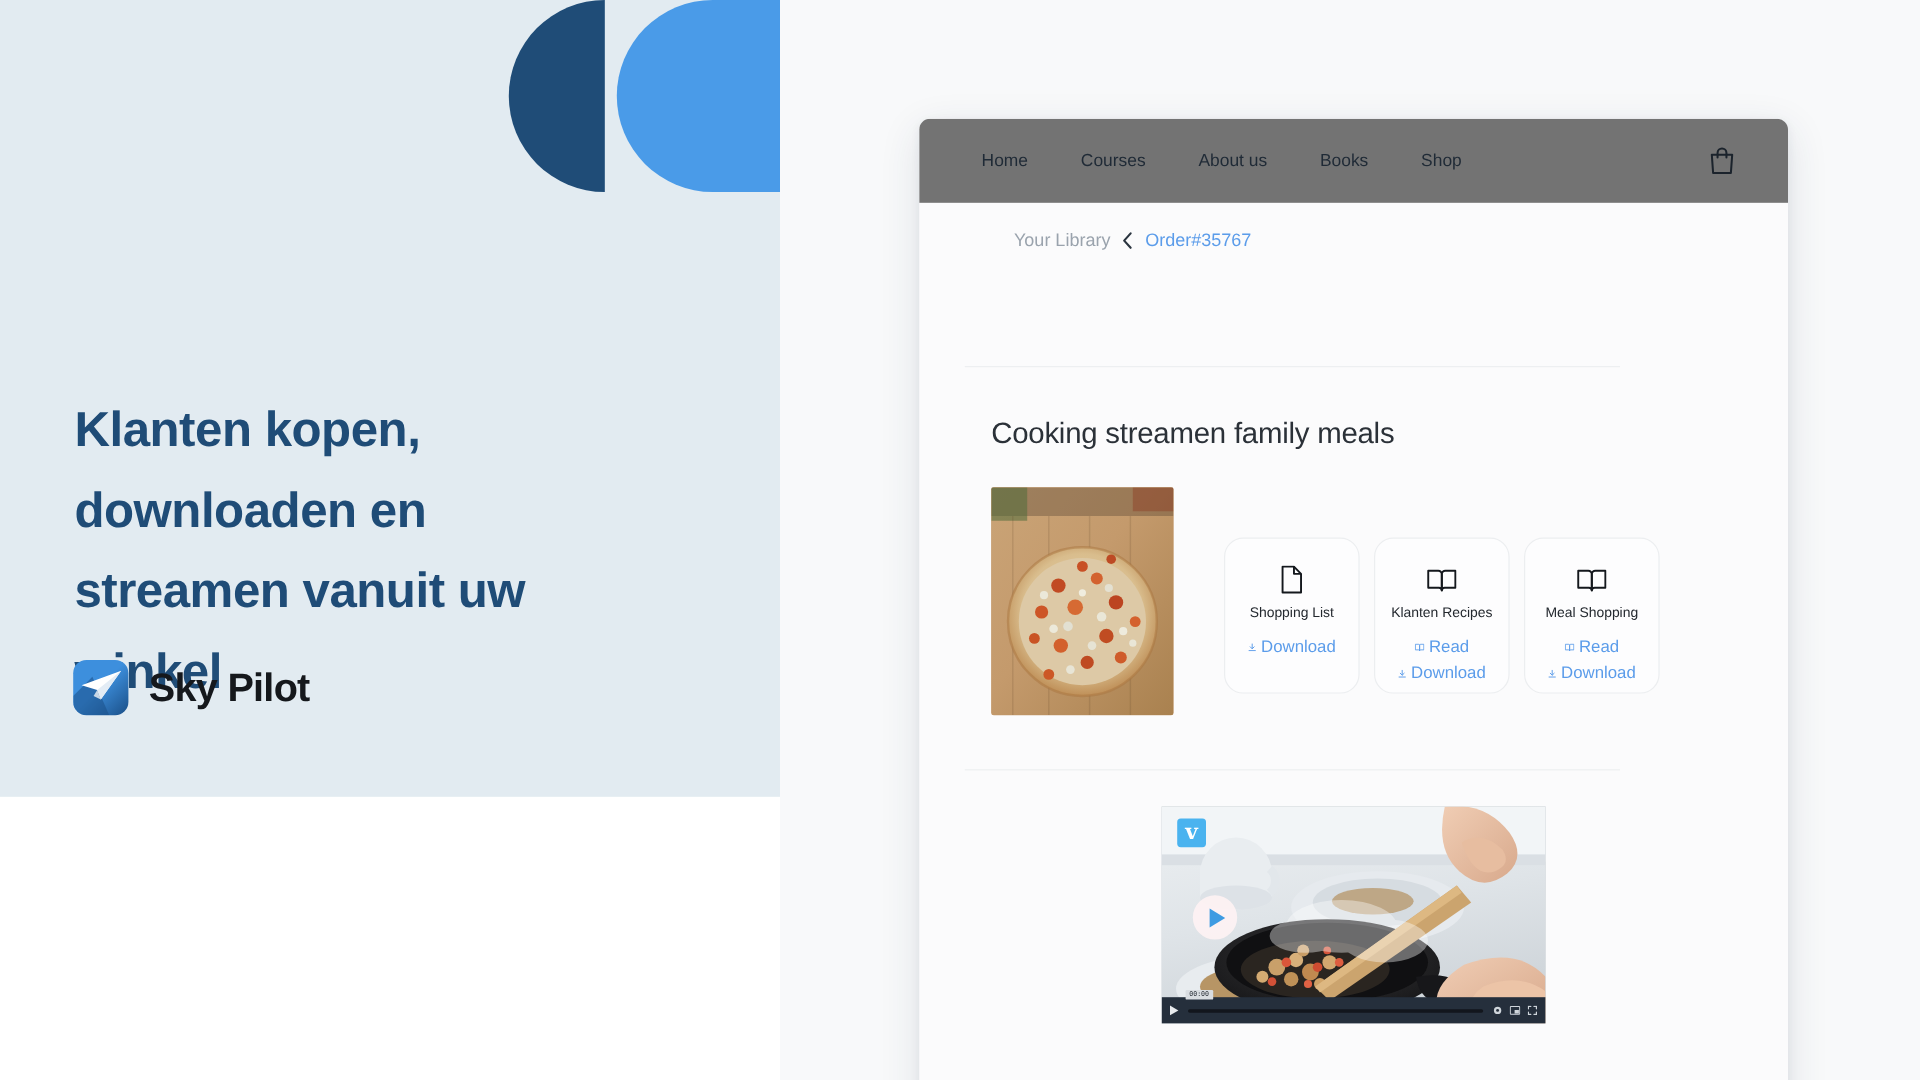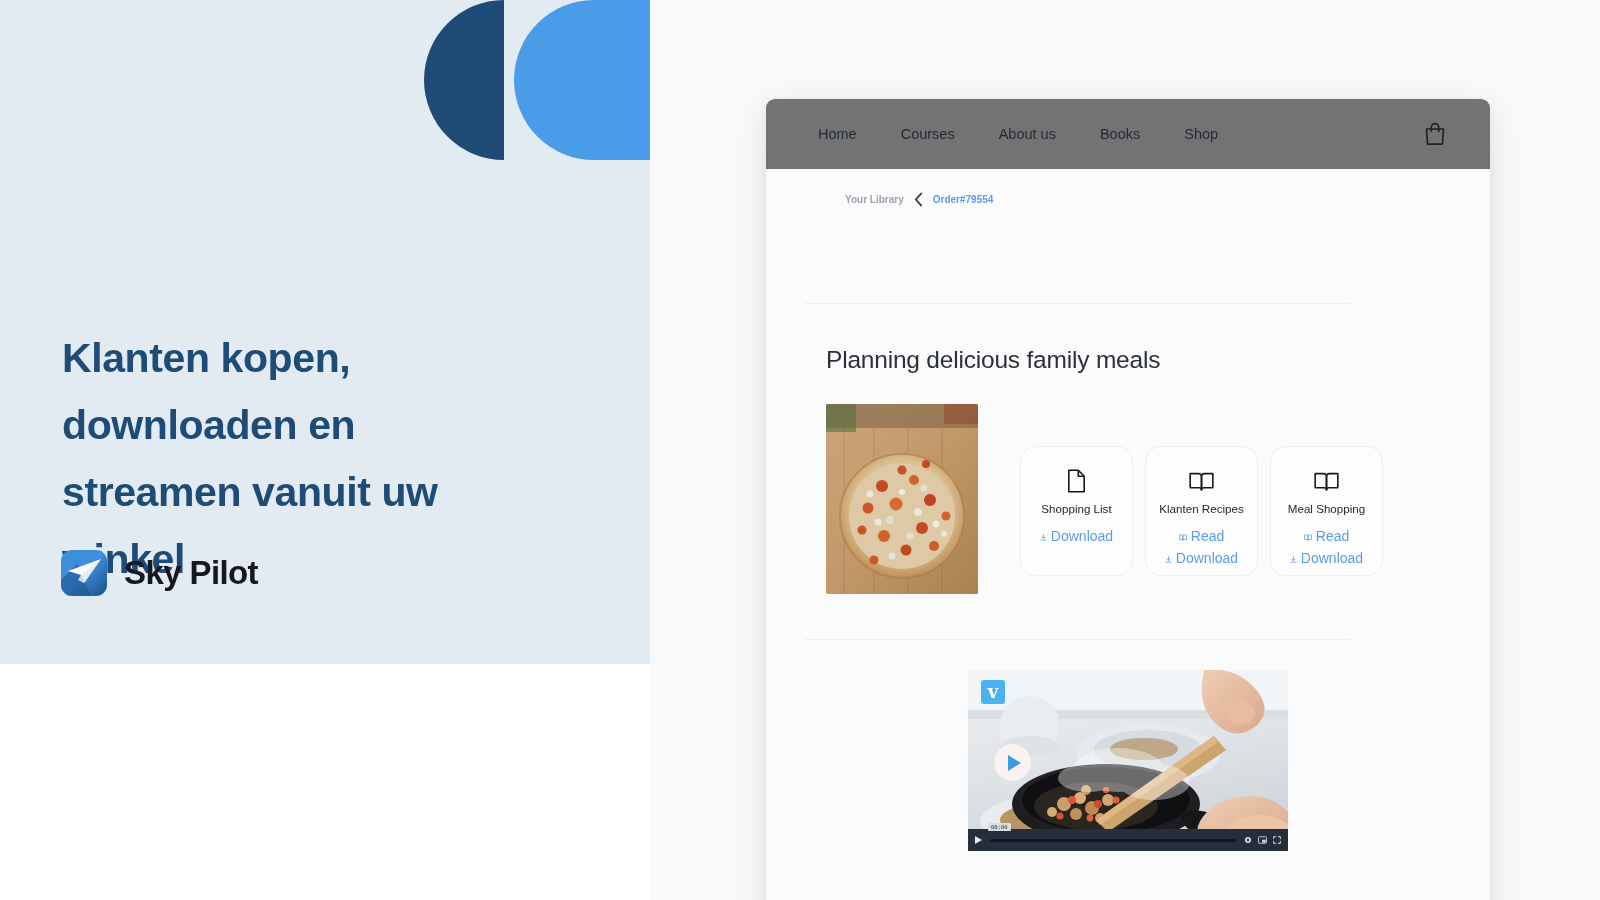--- a/index.html
+++ b/index.html
@@ -110,22 +110,21 @@
     display:flex; align-items:center; justify-content:center;
     cursor:pointer;
     margin-left:auto;
     margin-right:4px;
   }
 
   
   .crumbs {
     display:flex; align-items:center;
     padding:23px 0 0 79px;
-    font-size:10px;
-    font-weight:bold;
+    font-size:15px;
   }
   .crumb-muted { color:#9aa3ad; }
   .crumb-sep { margin:0 10px; display:flex; align-items:center; color:#2b3540; }
   .crumb-link { color:#5b9cea; cursor:pointer; }
 
   .divider {
     height:1px;
     background:#edeff1;
     margin:96px 0 0 0;
     width:546px;
@@ -296,26 +295,26 @@
       </div>
     </div>
 
     <div class="crumbs">
       <span class="crumb-muted">Your Library</span>
       <span class="crumb-sep">
         <svg width="9" height="15" viewBox="0 0 9 15" fill="none" stroke="#2b3540" stroke-width="1.8" stroke-linecap="round" stroke-linejoin="round">
           <path d="M7.2 1.5 L1.8 7.5 L7.2 13.5"></path>
         </svg>
       </span>
-      <span class="crumb-link">Order#79554</span>
+      <span class="crumb-link">Order#35767</span>
     </div>
 
     <div class="divider"></div>
 
-    <div class="product-title">Planning delicious family meals</div>
+    <div class="product-title">Cooking streamen family meals</div>
 
     <div class="product-row">
 
       <div class="thumb">
         <svg width="152" height="190" viewBox="0 0 152 190">
           <defs>
             <linearGradient id="board" x1="0" y1="0" x2="1" y2="1">
               <stop offset="0%" stop-color="#caa477"></stop>
               <stop offset="45%" stop-color="#c49a6c"></stop>
               <stop offset="100%" stop-color="#a9814f"></stop>

